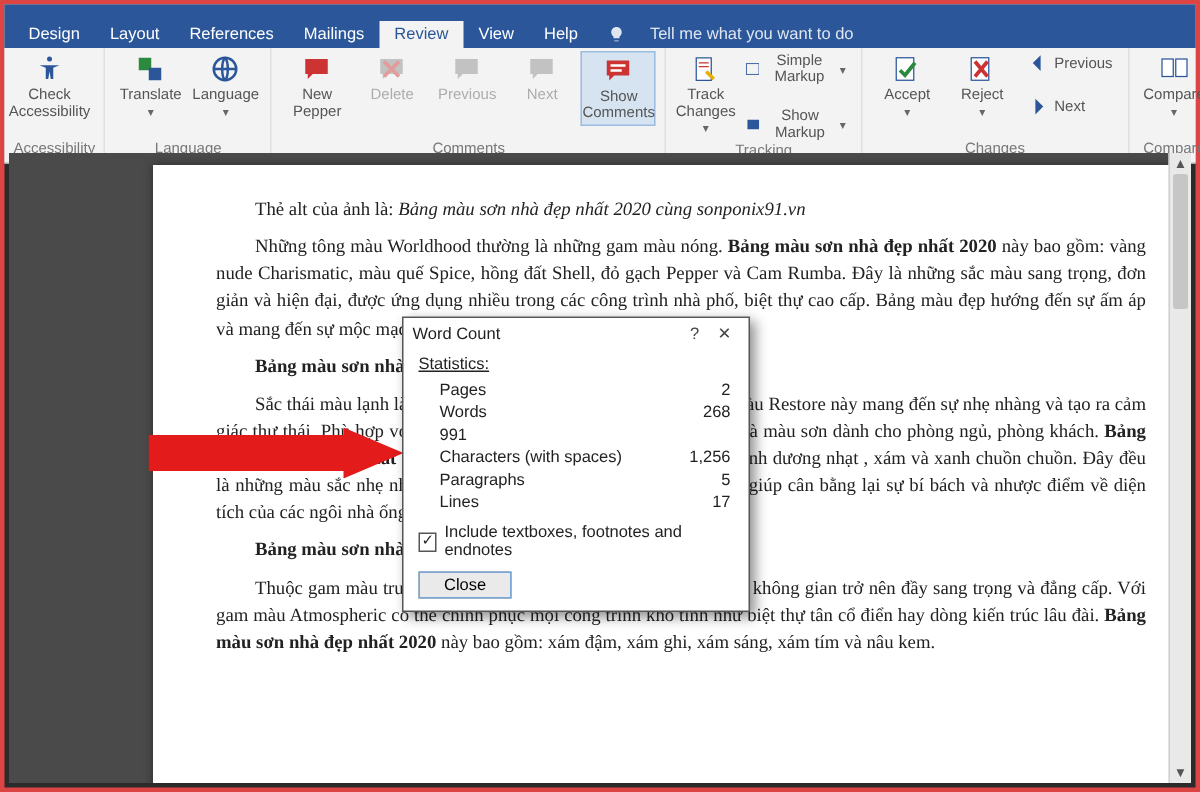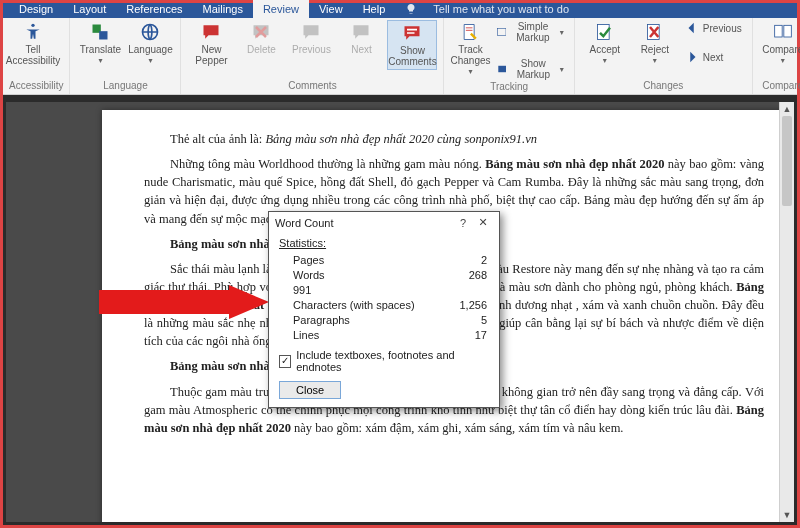--- a/index.html
+++ b/index.html
@@ -2,21 +2,21 @@
 <html><head>
 <meta charset="utf-8">
 <style>
   html,body{margin:0;padding:0;width:800px;height:528px;overflow:hidden;
     font-family:"Segoe UI",Tahoma,sans-serif;font-size:11px;color:#444;
     background:#2b2b2b;}
   .frame{position:absolute;left:0;top:0;width:800px;height:528px;
     border:3px solid #d44; box-sizing:border-box;}
   
   .ribbon{background:#f3f3f3;border-bottom:1px solid #d0d0d0;}
-  .tabs{display:flex;align-items:flex-end;height:15px;background:#2b579a;
+  .tabs{display:flex;align-items:flex-end;height:29px;background:#2b579a;
     color:#fff;font-size:11px;padding:0 6px;}
   .tabs .tab{padding:3px 10px 3px;cursor:pointer;}
   .tabs .tab.active{background:#f3f3f3;color:#2b579a;}
   .tellme{display:flex;align-items:center;gap:16px;opacity:.85;}
   .tellme svg{width:12px;height:12px;fill:#fff;}
   .groups{display:flex;height:76px;background:#f3f3f3;}
   .group{display:flex;flex-direction:column;justify-content:space-between;
     border-right:1px solid #e0e0e0;padding:2px 6px 1px;}
   .group-row{display:flex;align-items:flex-start;gap:2px;}
   .gbtn{display:flex;flex-direction:column;align-items:center;justify-content:flex-start;
@@ -92,21 +92,21 @@
 
     <div class="groups">
 
       <div class="group">
         <div class="group-row">
           <div class="gbtn">
             <svg class="ic" viewBox="0 0 24 24">
                 <circle cx="12" cy="4" r="2" fill="#2b579a"></circle>
                 <path fill="#2b579a" d="M4 9h16l-5 2v9h-2l-1-6-1 6H9v-9z"></path>
               </svg>
-            <span style="white-space:pre-line">Tell
+            <span style="white-space:pre-line">Check
 Accessibility</span>
           </div>
         </div>
         <div class="group-label">Accessibility</div>
       </div>
 
       <div class="group">
         <div class="group-row">
           <div class="gbtn dd">
             <svg class="ic" viewBox="0 0 24 24">

